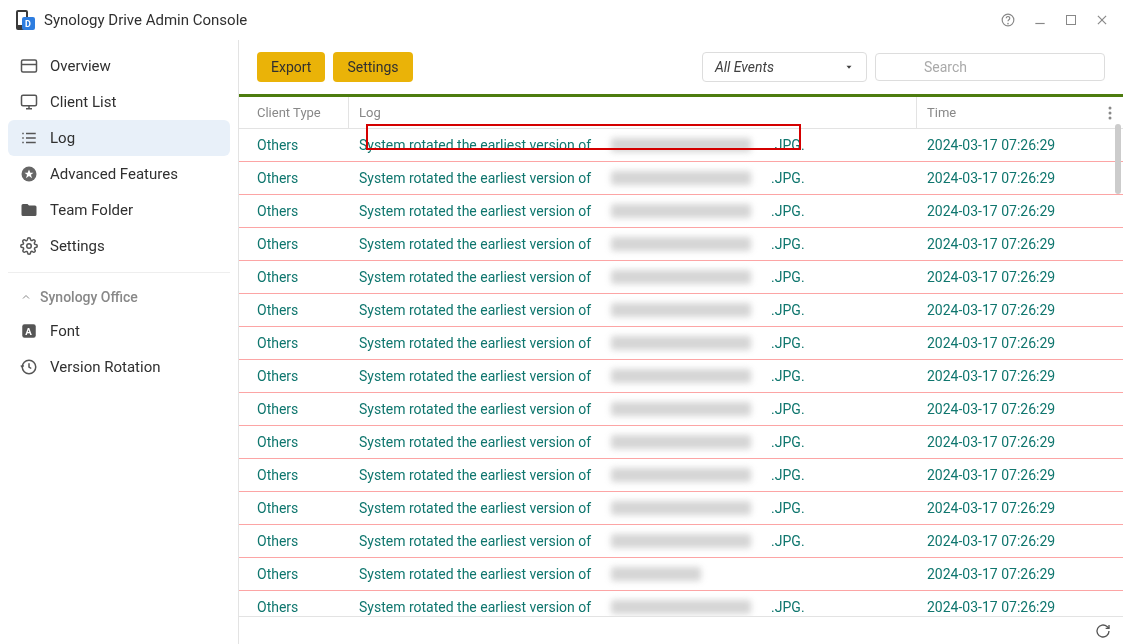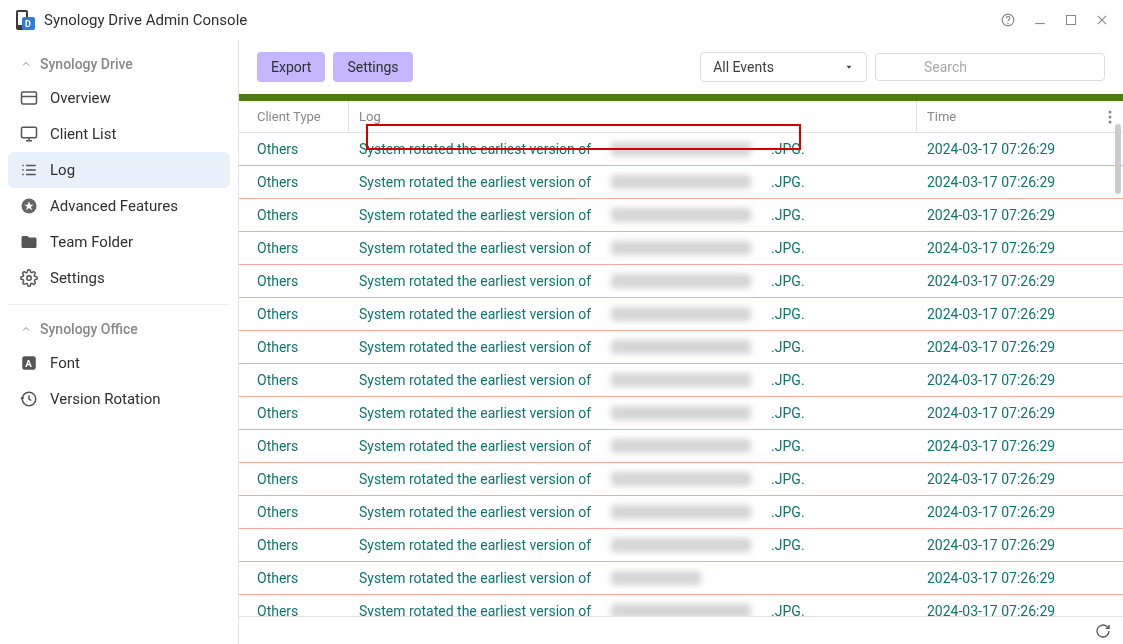--- a/index.html
+++ b/index.html
@@ -13,28 +13,28 @@
 .main { display: flex; flex: 1; min-height: 0; }
 .sidebar { width: 239px; border-right: 1px solid #e3e3e3; padding: 8px 8px; overflow-y: auto; }
 .section-header { display: flex; align-items: center; gap: 8px; color: #888; font-weight: 500; padding: 8px 12px; cursor: pointer; font-size: 14px; }
 .section-header svg { flex-shrink: 0; }
 .nav-item { display: flex; align-items: center; gap: 12px; padding: 9px 12px; border-radius: 6px; cursor: pointer; color: #303030; font-size: 15px; }
 .nav-item.active { background: #e8f0f9; }
 .nav-item-icon { width: 18px; height: 18px; display: inline-flex; align-items: center; justify-content: center; color: #555; }
 .divider { height: 1px; background: #eee; margin: 8px 0; }
 .content { flex: 1; display: flex; flex-direction: column; min-width: 0; }
 .toolbar { display: flex; align-items: center; padding: 12px 18px; gap: 8px; }
-.btn { background: #c4b5fd; border: none; padding: 7px 14px; border-radius: 4px; cursor: pointer; font-size: 14px; color: #303030; }
+.btn { background: #eab308; border: none; padding: 7px 14px; border-radius: 4px; cursor: pointer; font-size: 14px; color: #303030; }
 .toolbar-spacer { flex: 1; }
-.select { border: 1px solid #ddd; border-radius: 4px; padding: 6px 12px; display: flex; align-items: center; gap: 70px; cursor: pointer; font-size: 14px; background: #fff; }
+.select { border: 1px solid #ddd; border-radius: 4px; padding: 6px 12px; display: flex; align-items: center; gap: 70px; cursor: pointer; font-size: 14px; background: #fff; font-style: italic; }
 .search-box { border: 1px solid #ddd; border-radius: 4px; padding: 5px 10px; display: flex; align-items: center; gap: 19px; width: 230px; background: #fff; }
 .search-box input { border: none; outline: none; font-size: 14px; flex: 1; color: #404040; }
 .search-box input::placeholder { color: #aaa; }
 .table-wrap { flex: 1; overflow: hidden; display: flex; flex-direction: column; position: relative; }
-.table-header { display: flex; border-top: 7px solid #4d7c0f; border-bottom: 1px solid #e3e3e3; color: #888; font-size: 13px; }
+.table-header { display: flex; border-top: 3px solid #4d7c0f; border-bottom: 1px solid #e3e3e3; color: #888; font-size: 13px; }
 .col-client { width: 110px; padding: 8px 8px 8px 18px; border-right: 1px solid #e3e3e3; }
 .col-log { flex: 1; padding: 8px 8px 8px 10px; border-right: 1px solid #e3e3e3; }
 .col-time { width: 180px; padding: 8px 8px 8px 10px; }
 .col-menu { width: 26px; display: flex; align-items: center; justify-content: center; color: #888; cursor: pointer; }
 .table-body { flex: 1; overflow-y: auto; }
 .row { display: flex; border-bottom: 1px solid #fca5a5; font-size: 14px; color: #0f766e; }
 .row .col-client { border-right: none; }
 .row .col-log { border-right: none; display: flex; align-items: center; gap: 20px; }
 .row .col-time { }
 .redacted { display: inline-block; background: #d5d5d5; height: 14px; border-radius: 2px; filter: blur(3px); vertical-align: middle; }
@@ -79,26 +79,20 @@
           <svg width="14" height="14" viewBox="0 0 24 24" fill="none" stroke="currentColor" stroke-width="2">
             <line x1="5" y1="5" x2="19" y2="19"></line>
             <line x1="19" y1="5" x2="5" y2="19"></line>
           </svg>
         </span>
     </div>
   </div>
 
   <div class="main">
     <div class="sidebar">
-      <div class="section-header">
-        <svg width="12" height="12" viewBox="0 0 24 24" fill="none" stroke="currentColor" stroke-width="2">
-            <polyline points="18 15 12 9 6 15"></polyline>
-          </svg>
-        <span>Synology Drive</span>
-      </div>
       <div class="nav-item">
         <span class="nav-item-icon">
             <svg width="18" height="18" viewBox="0 0 24 24" fill="none" stroke="currentColor" stroke-width="2">
               <rect x="2" y="4" width="20" height="16" rx="2"></rect>
               <line x1="2" y1="10" x2="22" y2="10"></line>
             </svg>
           </span>
         <span>Overview</span>
       </div>
       <div class="nav-item">

